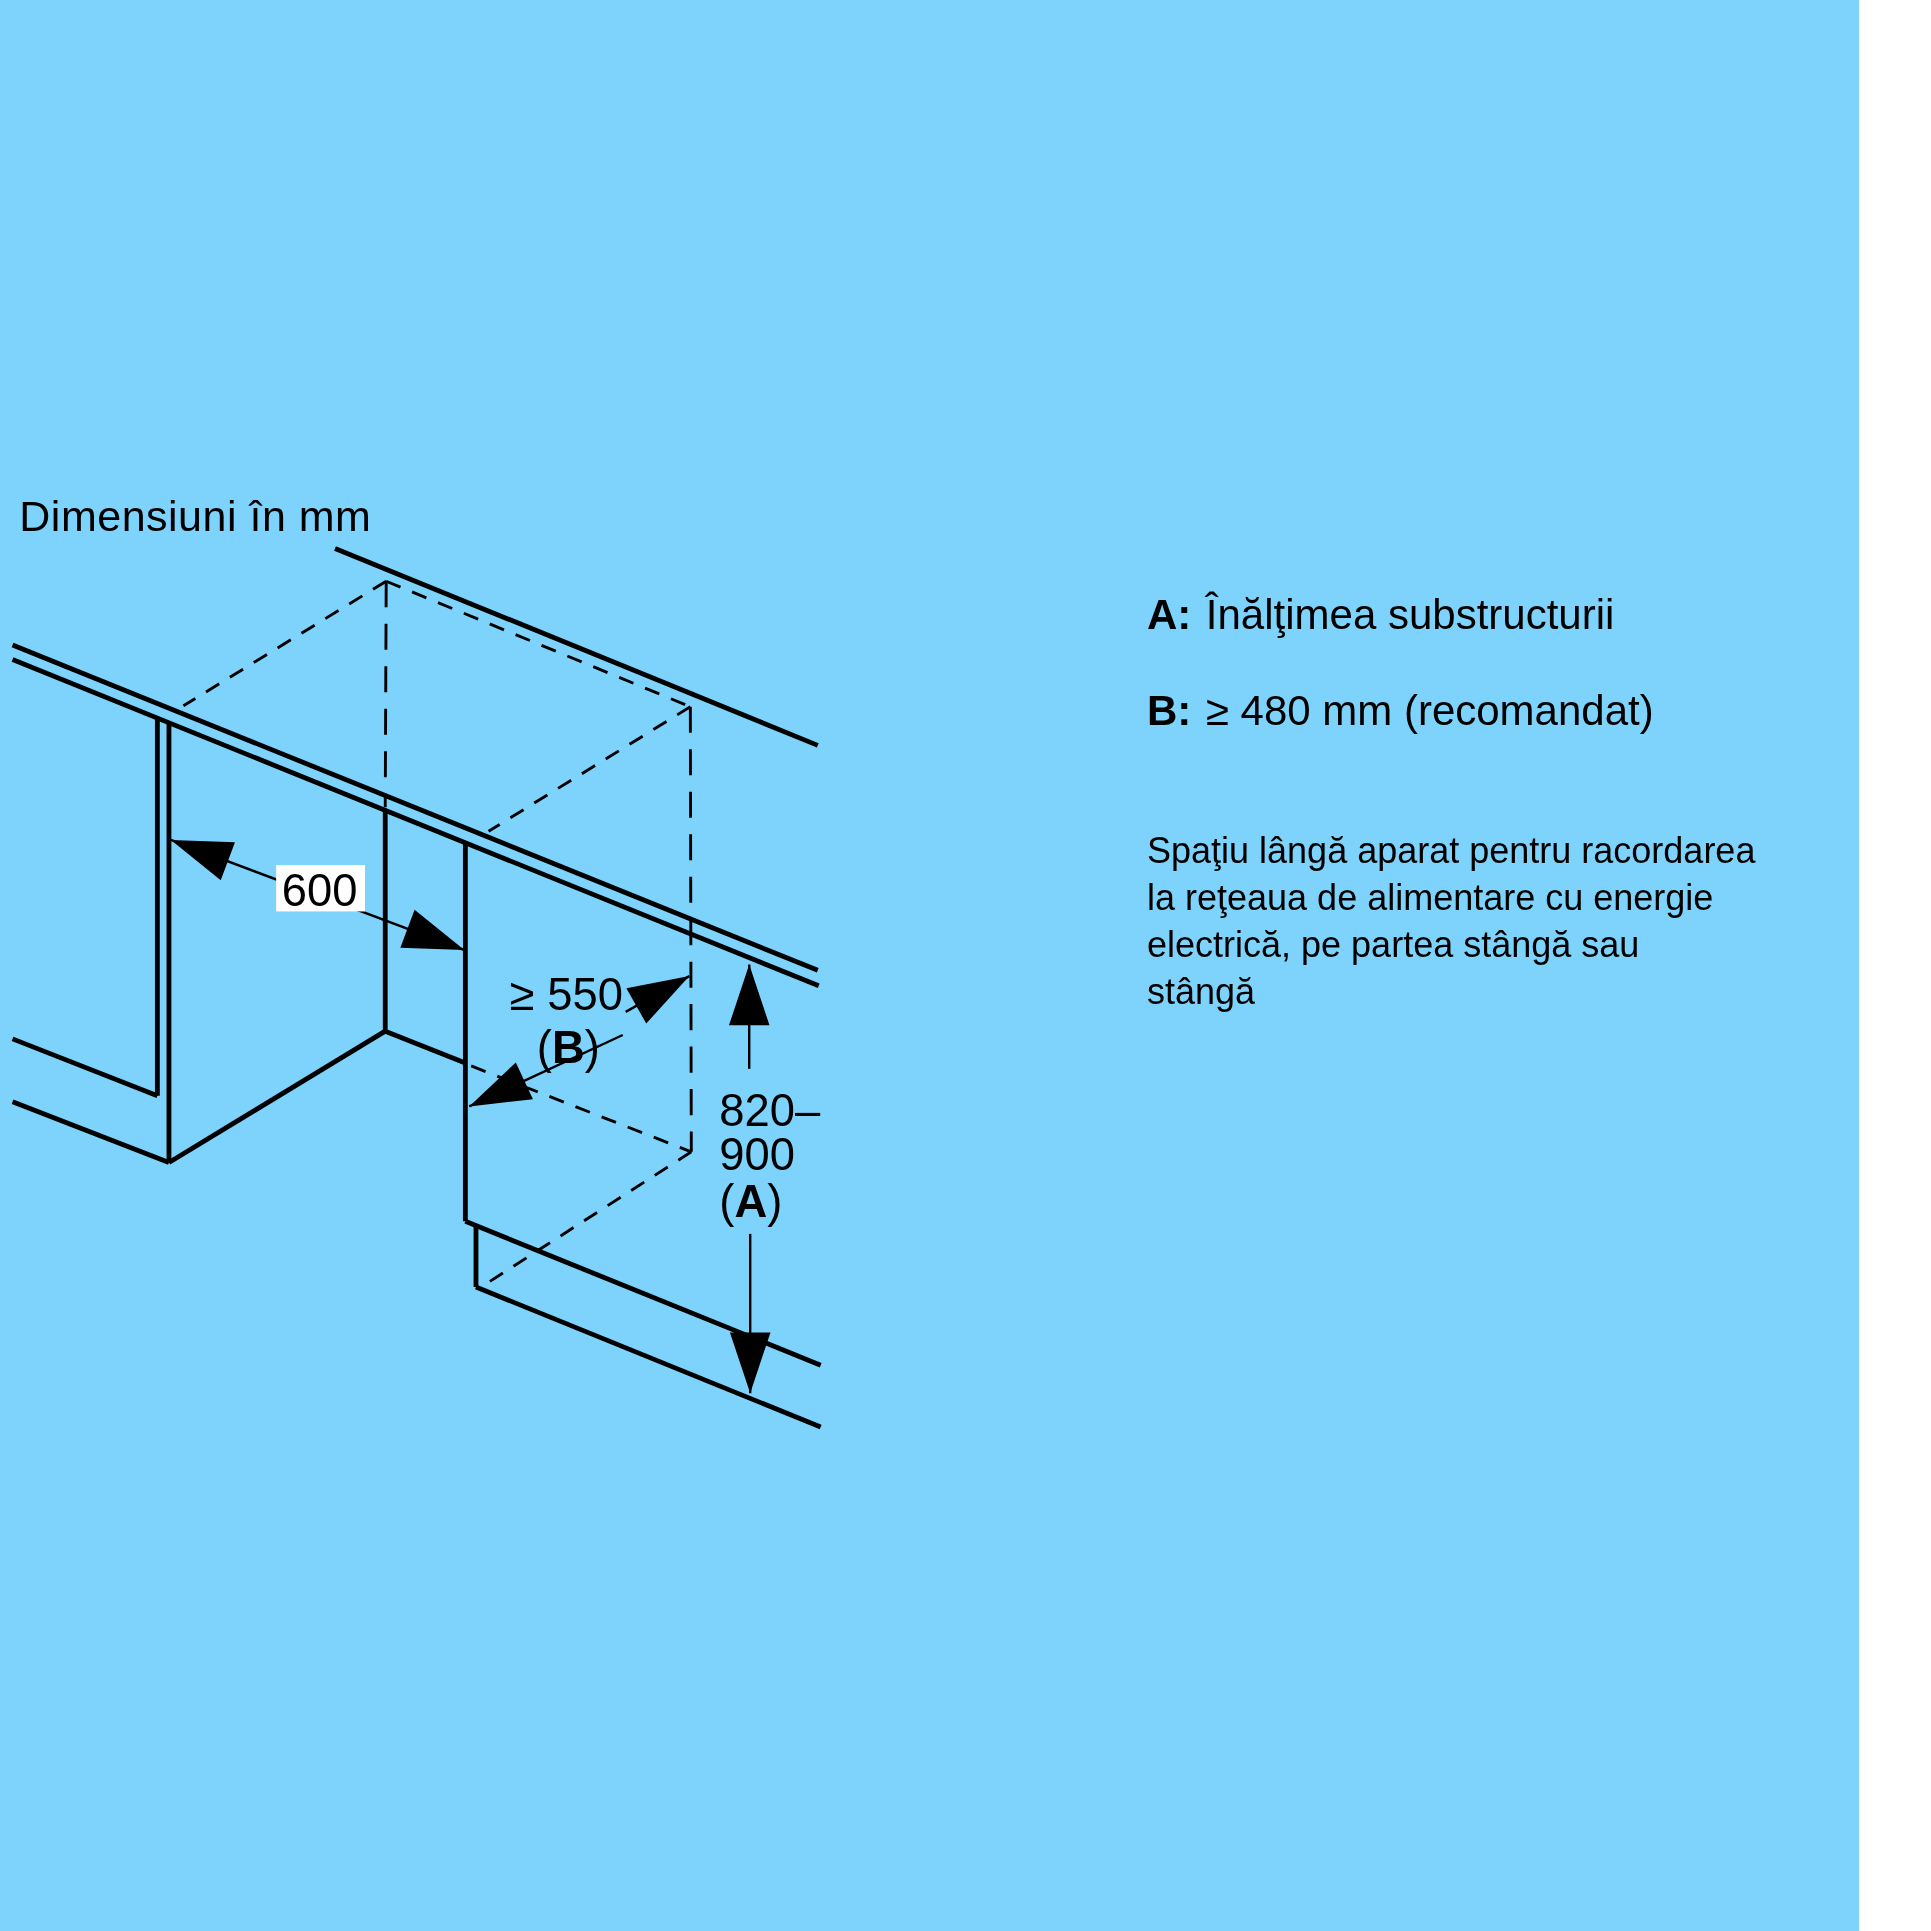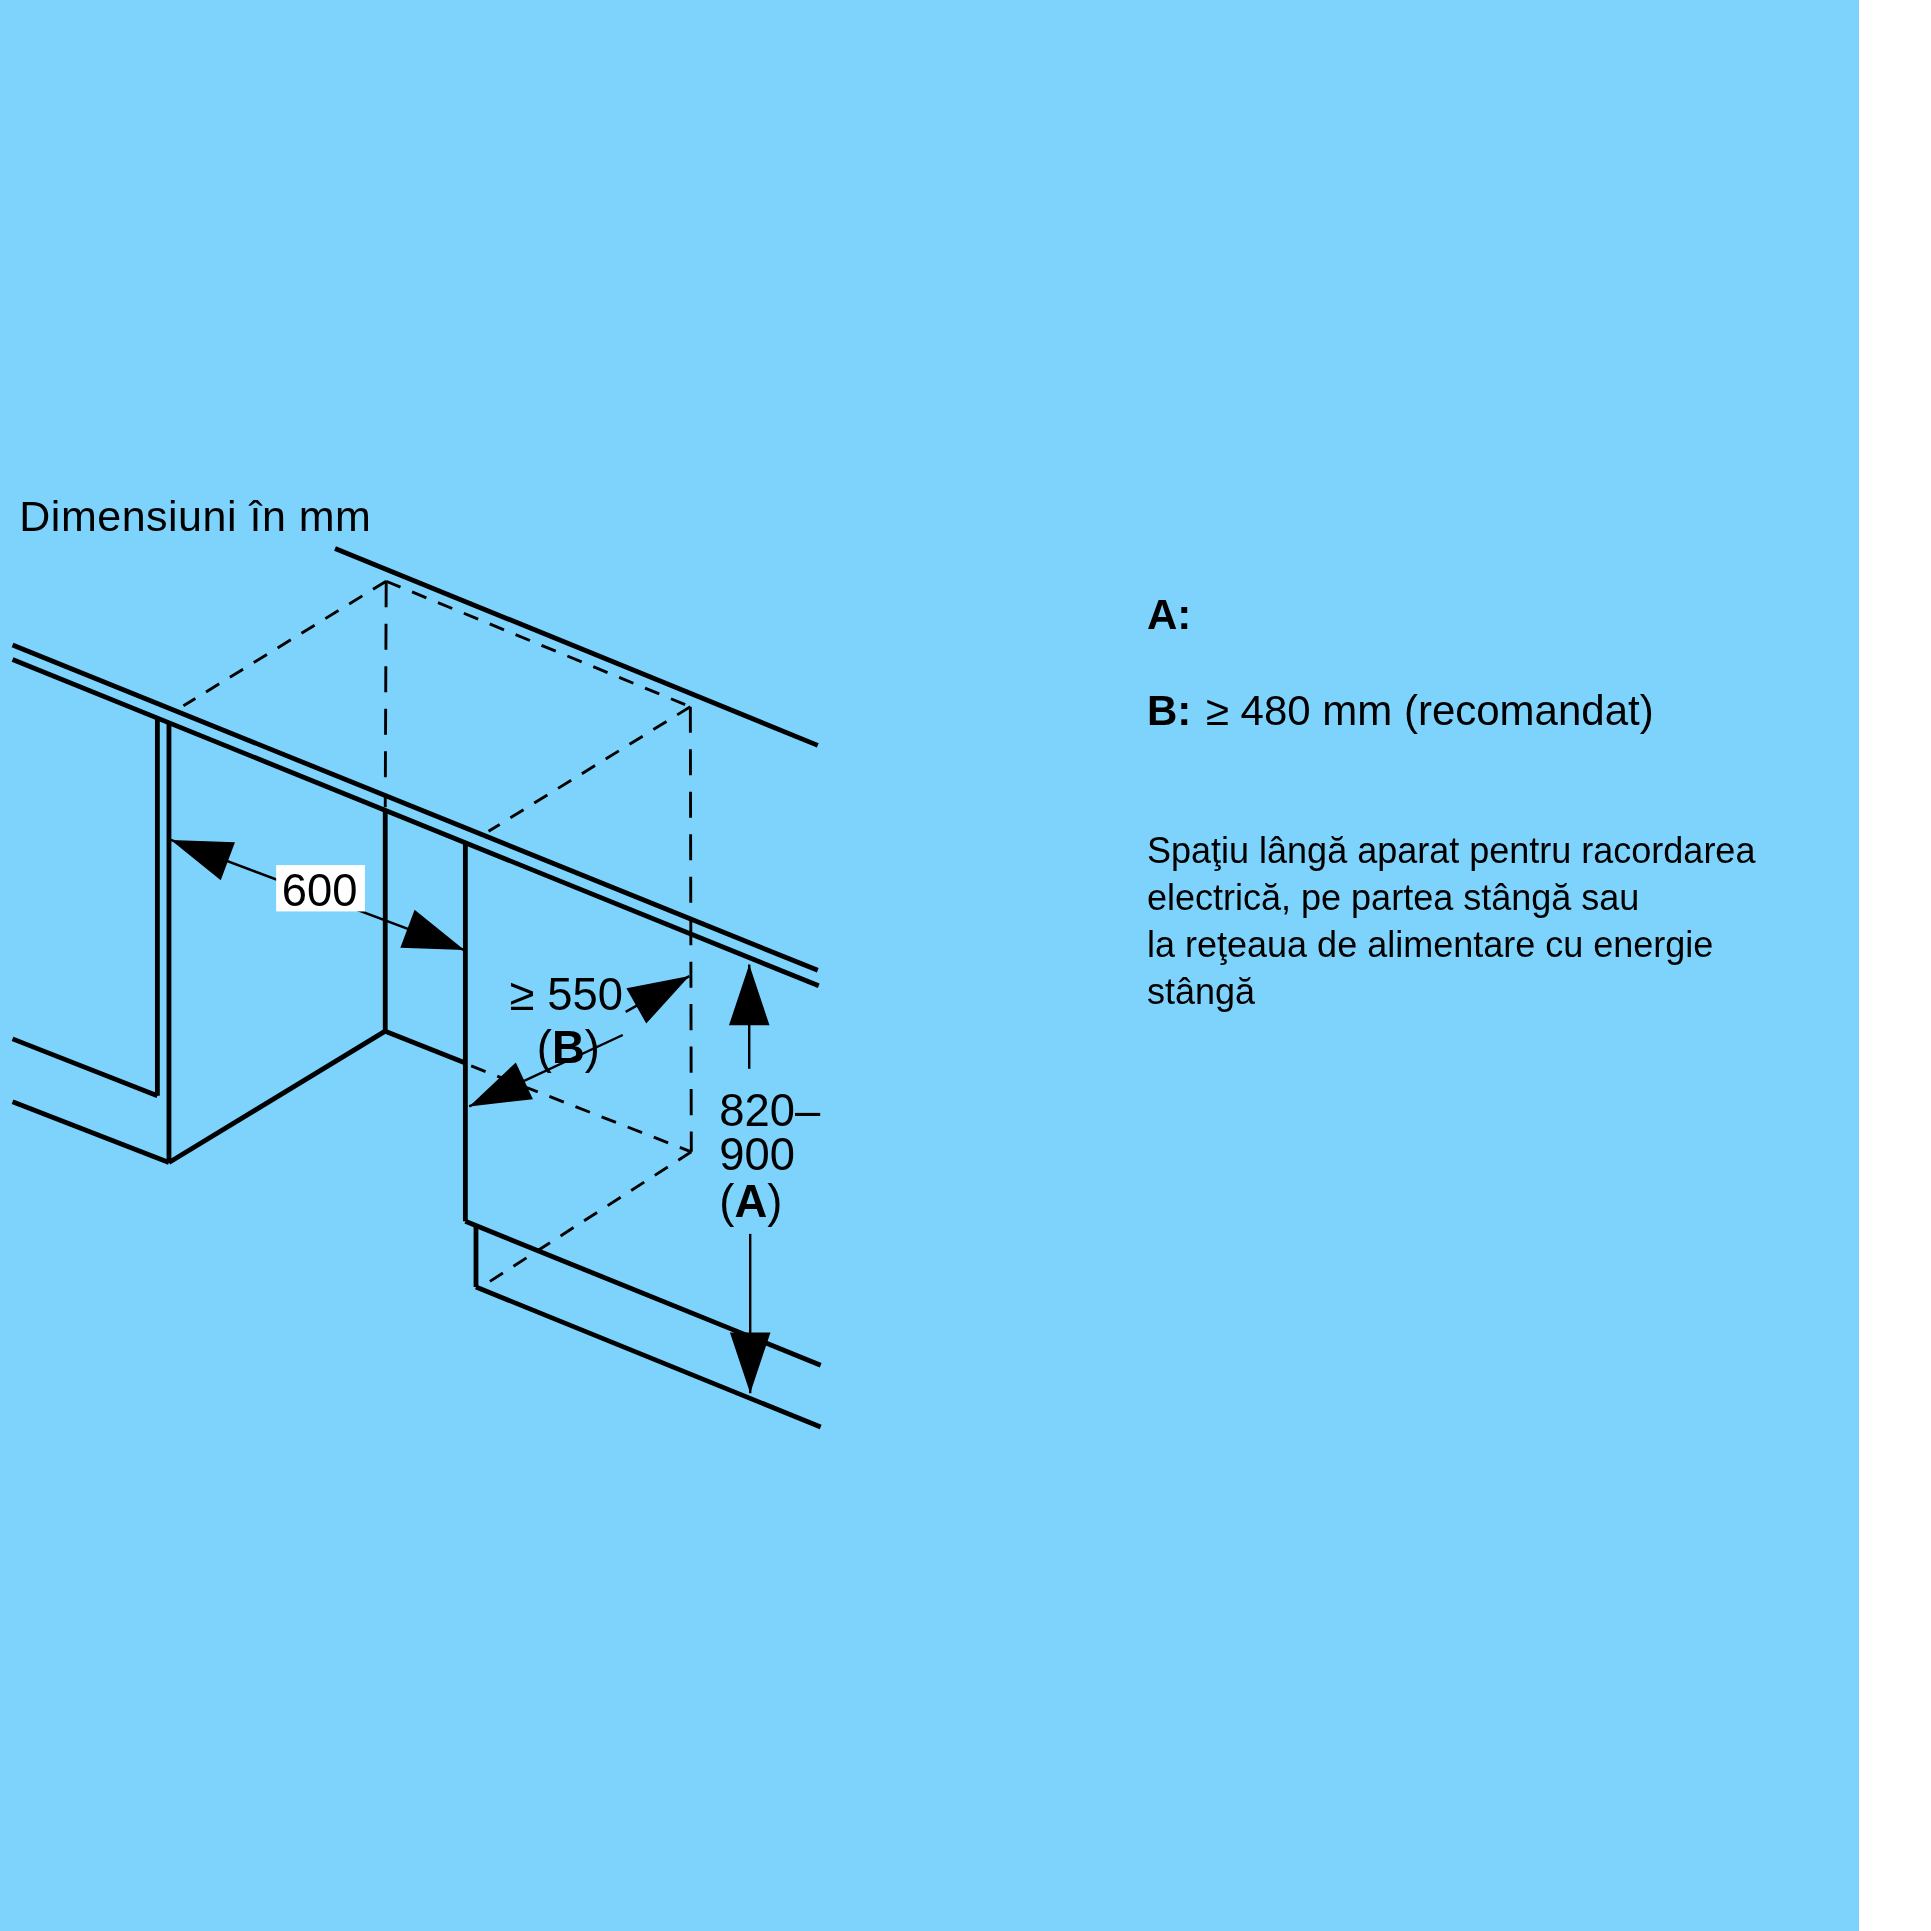--- a/index.html
+++ b/index.html
@@ -148,28 +148,29 @@
 
       <text class="svg-label" x="745" y="1166">820–</text>
       <text class="svg-label" x="745" y="1212">900</text>
       <text class="svg-label" x="745" y="1261"><tspan>(</tspan><tspan class="bold">A</tspan><tspan>)</tspan></text>
     </g>
   </svg>
 
   <div class="legend">
     <div class="legend-row row-a">
       <span class="legend-label">A:</span>
+      <span class="legend-text">Înălţimea substructurii</span>
     </div>
     <div class="legend-row row-b">
       <span class="legend-label">B:</span>
       <span class="legend-text">≥ 480 mm (recomandat)</span>
     </div>
   </div>
 
   <div class="note">
     <div>Spaţiu lângă aparat pentru racordarea</div>
+    <div>la reţeaua de alimentare cu energie</div>
     <div>electrică, pe partea stângă sau</div>
-    <div>la reţeaua de alimentare cu energie</div>
     <div>stângă</div>
   </div>
 
 </div>
 
 
 </body></html>

